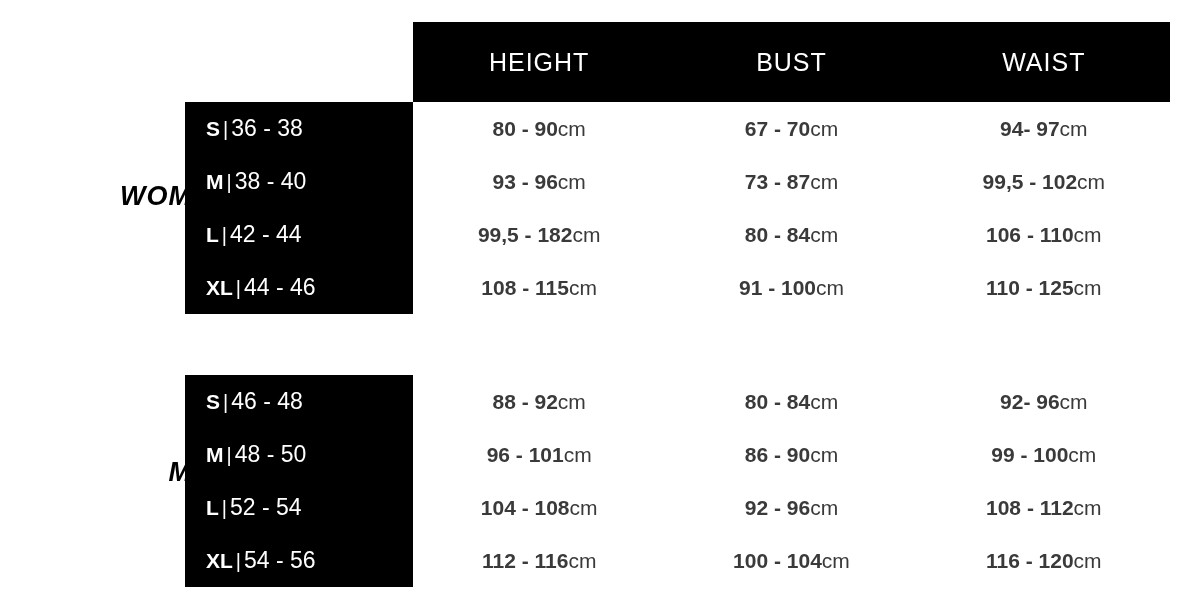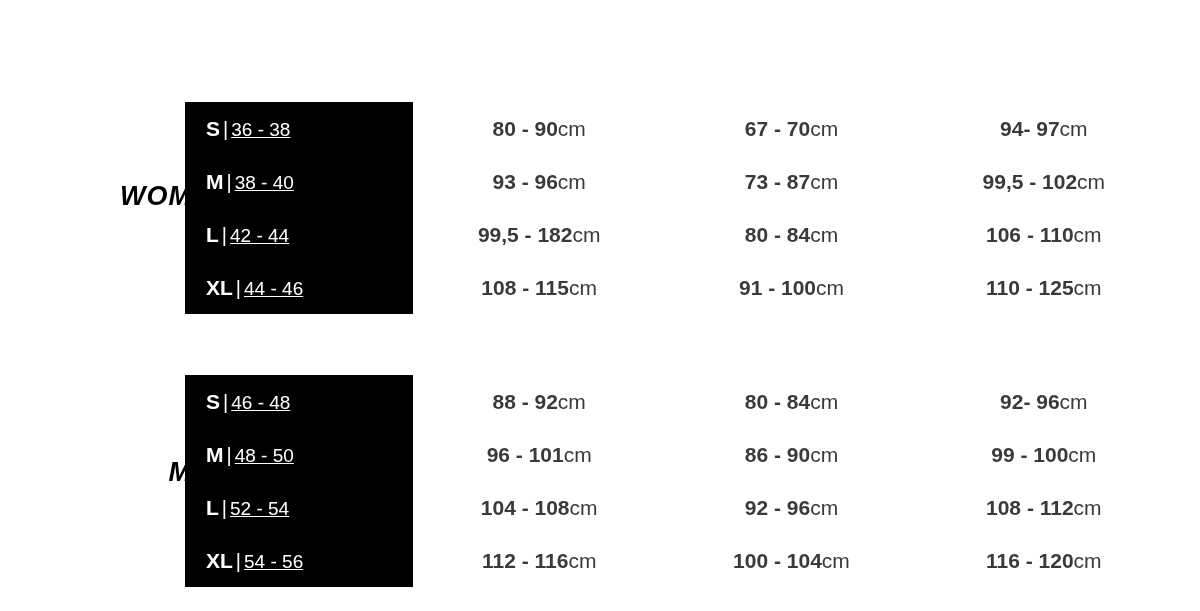--- a/index.html
+++ b/index.html
@@ -93,22 +93,21 @@
   .size-cell .sz {
     font-weight: bold;
     font-size: 21px;
   }
   .size-cell .sep {
     font-weight: normal;
     padding: 0 3px;
   }
   .size-cell .num {
     font-weight: normal;
-    font-size: 19px;
-    text-decoration: underline;
+    font-size: 23px;
   }
 
   .meas-cell {
     flex: 1 1 0;
     text-align: center;
     color: #3a3a3a;
     font-size: 21px;
     white-space: nowrap;
   }
   .meas-cell .val {
@@ -116,20 +115,25 @@
   }
   .meas-cell .unit {
     font-weight: normal;
   }
 </style>
 </head>
 <body>
 
 <div class="sheet">
 
+  <div class="header-band">
+    <div class="header-cell">HEIGHT</div>
+    <div class="header-cell">BUST</div>
+    <div class="header-cell">WAIST</div>
+  </div>
 
   <div class="group-label woman">WOMAN</div>
   <div class="size-block woman"></div>
   <div class="rows woman">
 
     <div class="row">
       <div class="size-cell">
         <span class="sz">S</span><span class="sep">|</span><span class="num">36 - 38</span>
       </div>
       <div class="meas-cell">

